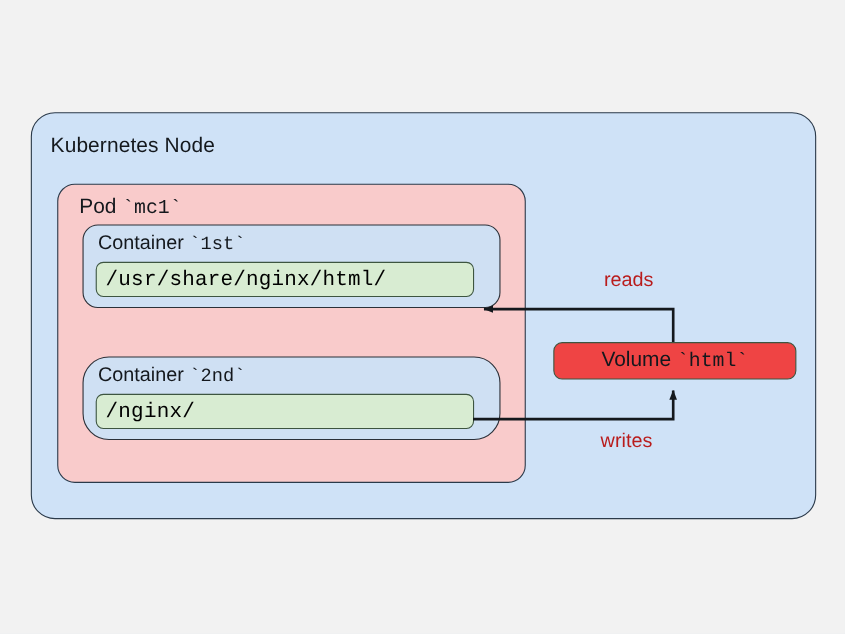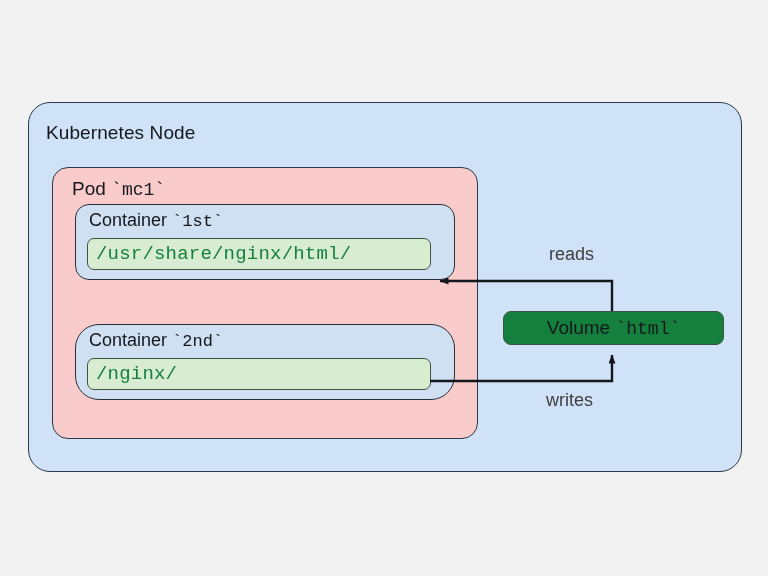--- a/index.html
+++ b/index.html
@@ -105,34 +105,34 @@
     background: #d8ecd2;
     border: 1.6px solid #3d5540;
     border-radius: 7px;
     box-sizing: border-box;
     display: flex;
     align-items: center;
   }
   .path-text {
     font-family: "Liberation Mono", "DejaVu Sans Mono", monospace;
     font-size: 19px;
-    color: #15803d;
+    color: #000000;
     padding-left: 8px;
     white-space: nowrap;
     letter-spacing: 0.2px;
   }
 
   
   .volume-box {
     position: absolute;
     left: 503px;
     top: 311px;
     width: 221px;
     height: 34px;
-    background: #15803d;
+    background: #ef4444;
     border: 1.6px solid #3d5540;
     border-radius: 8px;
     box-sizing: border-box;
     display: flex;
     align-items: center;
     justify-content: center;
   }
   .volume-text {
     font-size: 19px;
     color: #14181d;
@@ -140,21 +140,21 @@
   }
   .volume-text .mono {
     font-family: "Liberation Mono", "DejaVu Sans Mono", monospace;
     font-size: 18px;
   }
 
   
   .arrow-label {
     position: absolute;
     font-size: 18px;
-    color: #404040;
+    color: #b91c1c;
     white-space: nowrap;
   }
   #label-reads  { left: 549px; top: 244px; }
   #label-writes { left: 546px; top: 390px; }
 
   #arrows {
     position: absolute;
     left: 0;
     top: 0;
     width: 768px;

